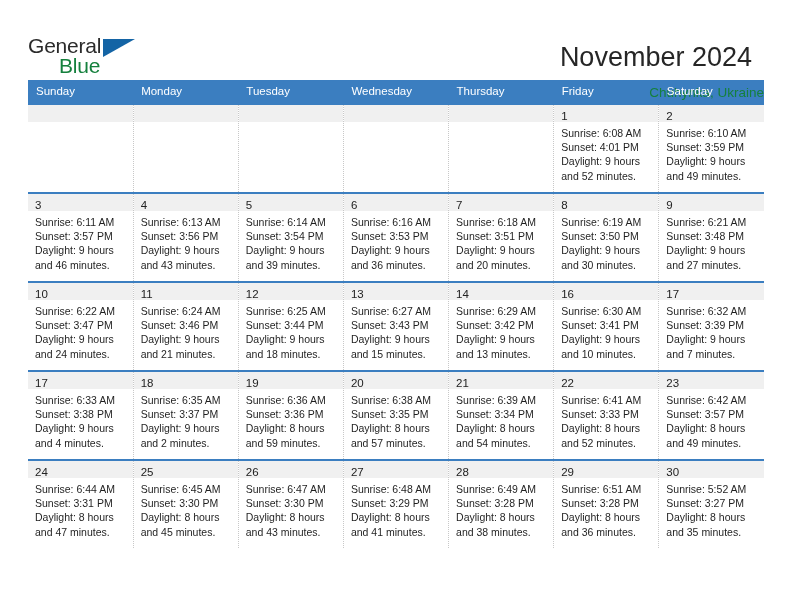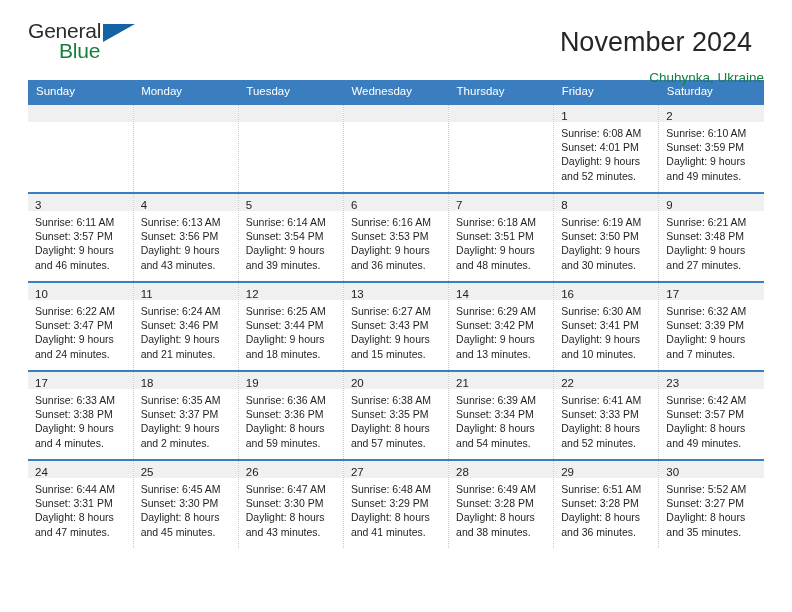--- a/index.html
+++ b/index.html
@@ -21,21 +21,21 @@
     box-sizing: border-box;
     padding: 0 28px;
   }
 
   
   .header {
     display: flex;
     align-items: flex-start;
     justify-content: space-between;
     height: 72px;
-    padding-top: 16px;
+    padding-top: 31px;
     box-sizing: border-box;
   }
   .logo {
     position: relative;
     width: 130px;
     height: 46px;
     line-height: 1;
   }
   .logo-general {
     position: absolute;
@@ -234,21 +234,21 @@
               <div class="cell-line">Daylight: 9 hours</div>
               <div class="cell-line">and 36 minutes.</div>
             </div>
           </td>
           <td>
             <div class="daynum-band"><span class="daynum">7</span></div>
             <div class="cell-body">
               <div class="cell-line">Sunrise: 6:18 AM</div>
               <div class="cell-line">Sunset: 3:51 PM</div>
               <div class="cell-line">Daylight: 9 hours</div>
-              <div class="cell-line">and 48 minutes.</div>
+              <div class="cell-line">and 20 minutes.</div>
             </div>
           </td>
           <td>
             <div class="daynum-band"><span class="daynum">8</span></div>
             <div class="cell-body">
               <div class="cell-line">Sunrise: 6:19 AM</div>
               <div class="cell-line">Sunset: 3:50 PM</div>
               <div class="cell-line">Daylight: 9 hours</div>
               <div class="cell-line">and 30 minutes.</div>
             </div>

